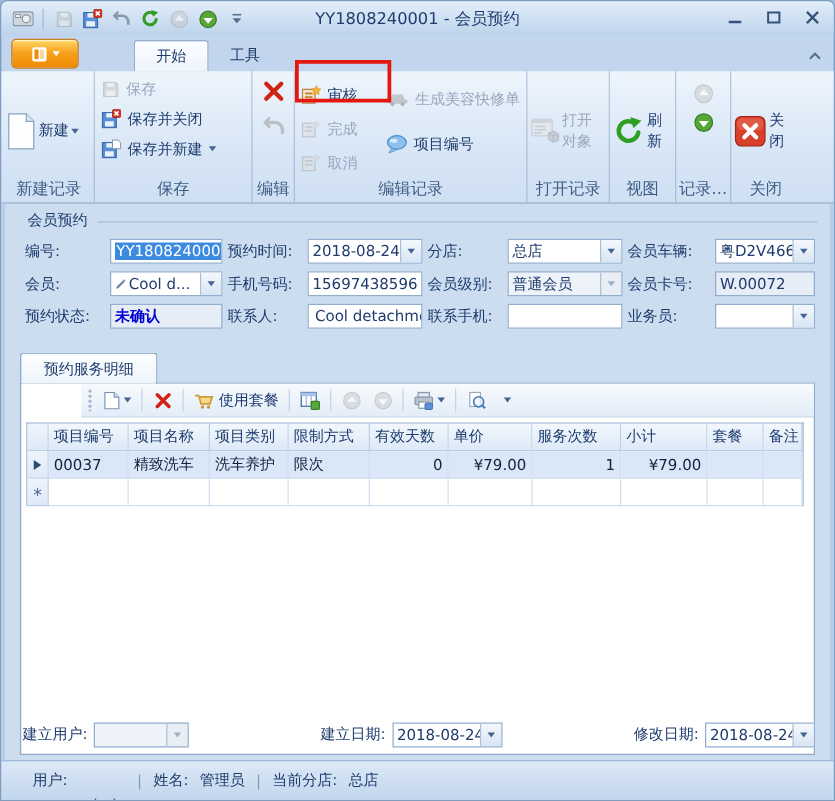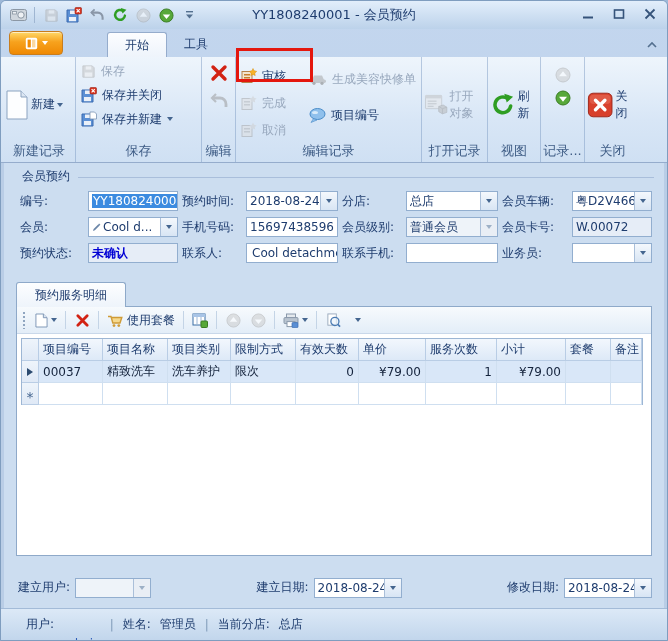--- a/index.html
+++ b/index.html
@@ -79,22 +79,22 @@
                  border-left:1px solid #aabfd9; display:flex; align-items:center; justify-content:center; }
   .combo.disabled { background:#eef3f9; }
   .combo.disabled .cbtn { background:#e9eef5; }
   .sel-text { background:#3c8be0; color:#fff; padding:0 1px; }
   .status-val { color:#0000d4; font-weight:bold; }
 
   
   .dtab { position:absolute; left:12px; top:119px; width:110px; height:25px; z-index:2;
           background:linear-gradient(#fdfeff,#eef4fb); border:1px solid #8ea9c9; border-bottom:none;
           border-radius:3px 3px 0 0; display:flex; align-items:center; justify-content:center; }
-  .dpanel { position:absolute; left:12px; right:12px; top:143px; height:250px;
-            background:#fff; border:1px solid #8ea9c9; }
+  .dpanel { position:absolute; left:12px; right:12px; top:143px; height:298px;
+            background:#fff; border:1px solid #8ea9c9;padding-left:48px; }
   .dtoolbar { height:27px; background:linear-gradient(#f7fafd,#e3edf8);
               border-bottom:1px solid #c9d8ea; display:flex; align-items:center; padding:0 5px; gap:3px; }
   .grip { width:4px; height:18px; margin-right:3px;
           background-image:radial-gradient(#8fa5c0 1px, transparent 1.2px); background-size:4px 4px; }
   .tbtn { height:22px; min-width:22px; display:flex; align-items:center; justify-content:center;
           gap:3px; padding:0 3px; white-space:nowrap; }
   .tsep { width:1px; height:18px; background:#c4d4e6; margin:0 2px; }
 
   .grid { position:absolute; left:4px; right:8px; top:31px; border:1px solid #9db6d4; border-bottom:none; }
   .g-head, .g-row { display:flex; height:22px; }

